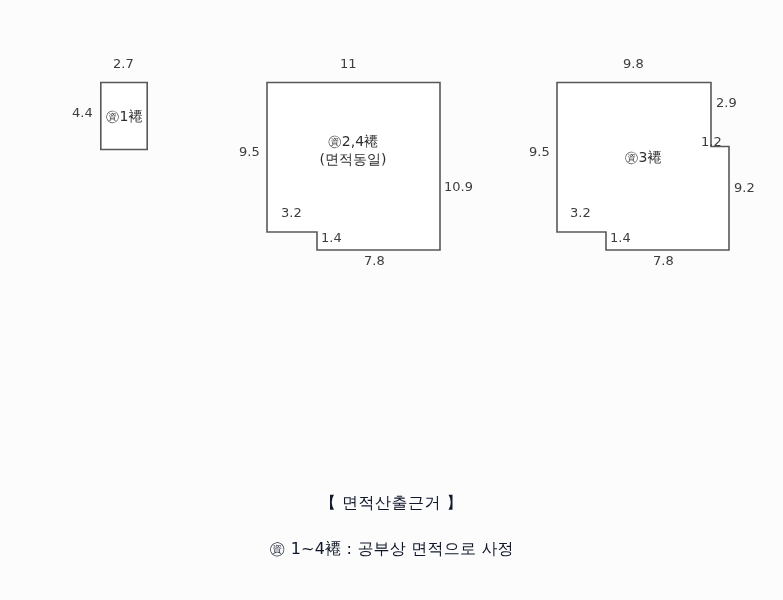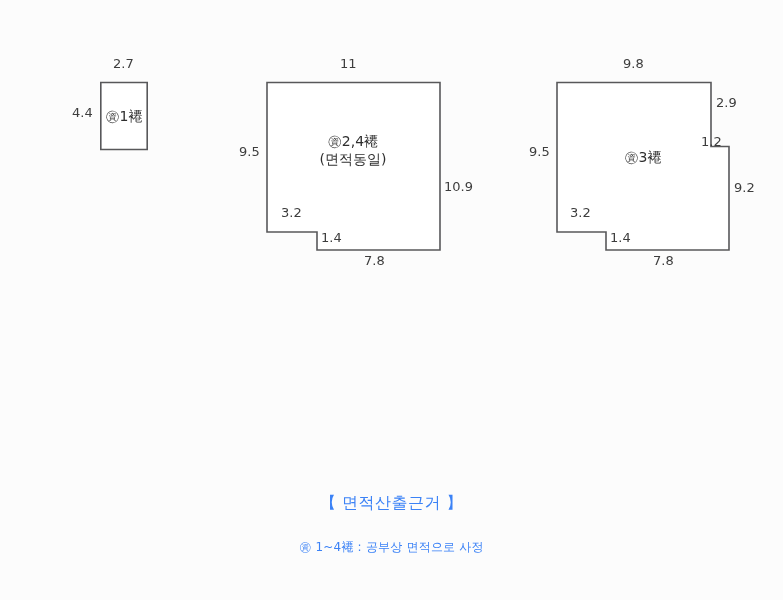--- a/index.html
+++ b/index.html
@@ -51,31 +51,31 @@
     color: #2e2e2e;
     white-space: nowrap;
   }
   .room-label .l2 {
     display: block;
   }
   .footer {
     position: absolute;
     width: 783px;
     text-align: center;
-    color: #3b82f6;
+    color: #0f172a;
     white-space: nowrap;
   }
   #footer-title {
     top: 493px;
     font-size: 16px;
     letter-spacing: 0.5px;
   }
   #footer-note {
     top: 539px;
-    font-size: 12px;
+    font-size: 16px;
     letter-spacing: 0.2px;
   }
 </style>
 </head>
 <body>
 
 <div id="canvas">
 
   <svg id="shapes" viewBox="0 0 783 600">
 

